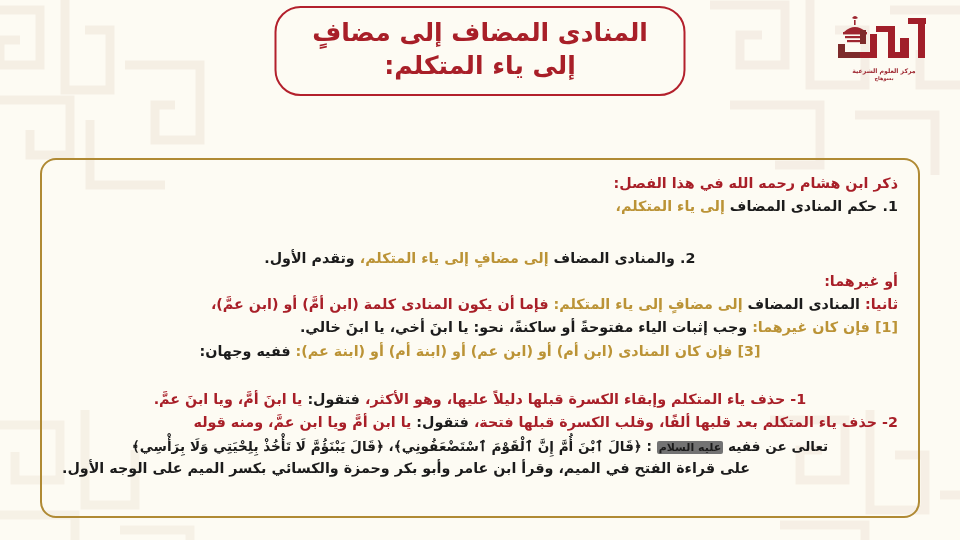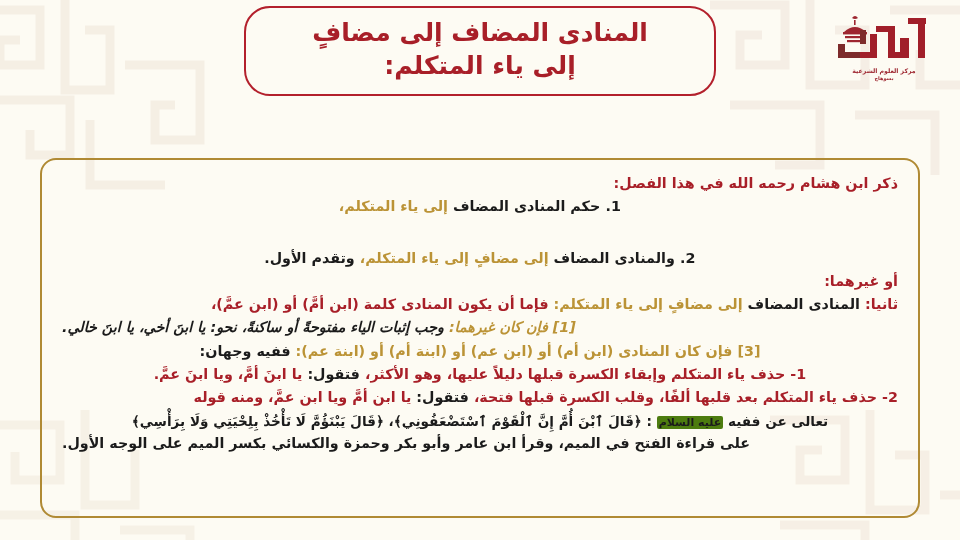--- a/index.html
+++ b/index.html
@@ -26,21 +26,21 @@
   .wm-right { top:-25px;  right:-30px; width:300px; height:210px; }
   .wm-bot-l { bottom:-50px; left:-30px; width:230px; height:190px; }
   .wm-bot-r { bottom:-60px; right:-40px; width:250px; height:200px; }
 
   
   .title-box {
     position:absolute;
     top:6px;
     left:50%;
     transform:translateX(-50%);
-    width:472px;
+    width:411px;
     min-height:90px;
     border:2px solid #b3202c;
     border-radius:26px;
     background:#fdfbf3;
     display:flex;
     align-items:center;
     justify-content:center;
     padding:6px 22px 10px;
     z-index:3;
   }
@@ -115,21 +115,21 @@
 
   .num {
     display:inline-block;
     min-width:16px;
   }
 
   .quran {
     font-size:13.6px;
   }
   .marker {
-    background:#4d7c0f;
+    background:#737373;
     color:#1b1b1b;
     padding:0 2px;
     border-radius:2px;
     font-size:11px;
   }
 </style>
 </head>
 <body>
 
 <svg class="watermark wm-left" viewBox="0 0 250 230">
@@ -205,21 +205,21 @@
   <div class="logo-sub">مركز العلوم الشرعية</div>
   <div class="logo-sub2">بسوهاج</div>
 </div>
 
 <div class="panel">
 
   <div class="line">
     <span class="red">ذكر ابن هشام رحمه الله في هذا الفصل:</span>
   </div>
 
-  <div class="line" style="text-align:center;">
+  <div class="line" style="">
     <span class="num blk">1.</span>
     <span class="blk">حكم المنادى المضاف</span>
     <span class="gold">إلى ياء المتكلم،</span>
   </div>
 
   <div class="line" style="text-align:center;margin-top:28px;">
     <span class="num blk">2.</span>
     <span class="blk">والمنادى المضاف</span>
     <span class="gold">إلى مضافٍ إلى ياء المتكلم،</span>
     <span class="blk">وتقدم الأول.</span>
@@ -229,31 +229,31 @@
     <span class="red">أو غيرهما:</span>
   </div>
 
   <div class="line">
     <span class="red">ثانيا:</span>
     <span class="blk">المنادى المضاف</span>
     <span class="gold">إلى مضافٍ إلى ياء المتكلم:</span>
     <span class="red">فإما أن يكون المنادى كلمة (ابن أمَّ) أو (ابن عمَّ)،</span>
   </div>
 
-  <div class="line" style="text-align:left;font-style:italic;">
+  <div class="line" style="text-align:right;">
     <span class="gold">[1] فإن كان غيرهما:</span>
     <span class="blk">وجب إثبات الياء مفتوحةً أو ساكنةً، نحو: يا ابنَ أخي، يا ابنَ خالي.</span>
   </div>
 
   <div class="line" style="text-align:center;">
     <span class="gold">[3] فإن كان المنادى (ابن أم) أو (ابن عم) أو (ابنة أم) أو (ابنة عم):</span>
     <span class="blk">ففيه وجهان:</span>
   </div>
 
-  <div class="line" style="text-align:center;">
+  <div class="line" style="text-align:center;margin-top:25px;">
     <span class="red num">1-</span>
     <span class="red">حذف ياء المتكلم وإبقاء الكسرة قبلها دليلاً عليها، وهو الأكثر،</span>
     <span class="blk">فتقول:</span>
     <span class="red">يا ابنَ أمَّ، ويا ابنَ عمَّ.</span>
   </div>
 
   <div class="line" style="">
     <span class="red num">2-</span>
     <span class="red">حذف ياء المتكلم بعد قلبها ألفًا، وقلب الكسرة قبلها فتحة،</span>
     <span class="blk">فتقول:</span>

